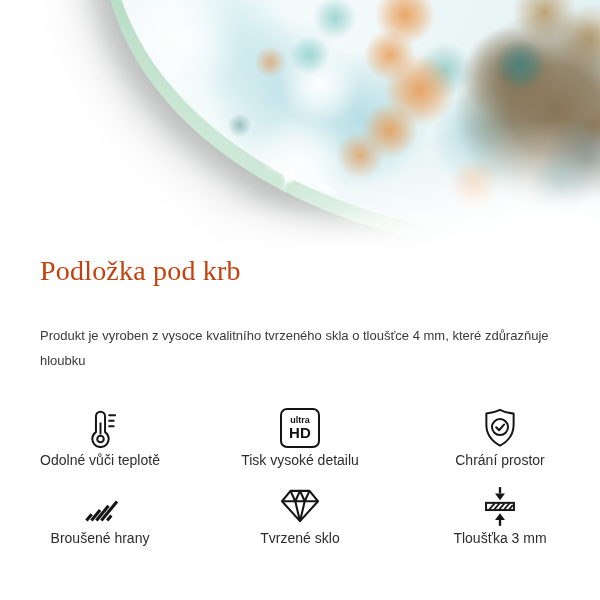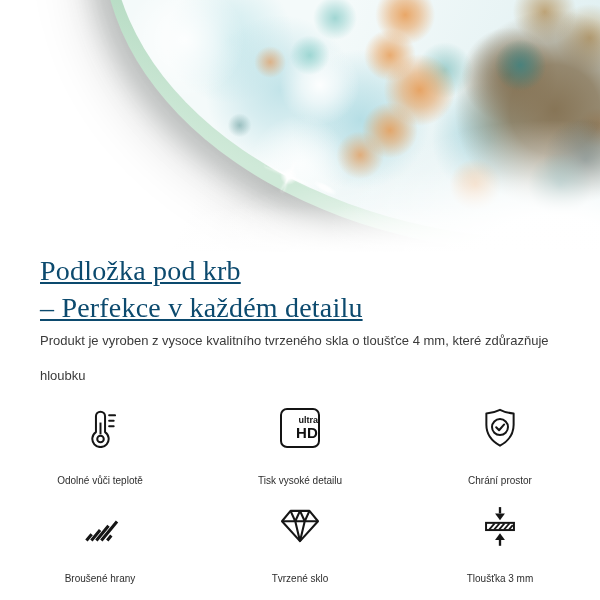--- a/index.html
+++ b/index.html
@@ -77,42 +77,42 @@
   .sparkle .ray-v{position:absolute;left:-1px;top:-17px;width:2px;height:34px;border-radius:2px;
     background:linear-gradient(180deg, rgba(255,255,255,0), #fff 45%, #fff 55%, rgba(255,255,255,0));
     box-shadow:0 0 3px rgba(255,255,255,.9);}
   .glint{position:absolute;left:312px;top:184px;width:26px;height:8px;border-radius:50%;
     background:radial-gradient(ellipse, rgba(255,255,255,.85) 0 30%, rgba(255,255,255,0) 75%);transform:rotate(28deg);}
 
   
   .title{
     position:absolute;left:40px;top:233px;width:520px;
     font-family:"Liberation Serif", serif;font-size:28px;line-height:37px;font-weight:400;
-    color:#0c4a6e;letter-spacing:.2px;text-decoration:underline;
+    color:#c2410c;letter-spacing:.2px;
   }
   .title span{display:block;}
   .desc{
     position:absolute;left:40px;top:310px;width:540px;
-    font-size:13px;line-height:35px;color:#3a3a3a;
+    font-size:13px;line-height:25px;color:#3a3a3a;
   }
   .desc span{display:block;}
 
   
   .features{
     position:absolute;left:0;top:406px;width:600px;
     display:grid;grid-template-columns:repeat(3,1fr);row-gap:17px;
   }
   .feature{display:flex;flex-direction:column;align-items:center;}
   .icon-box{height:44px;display:flex;align-items:center;justify-content:center;}
-  .feature .label{margin-top:24px;font-size:10px;line-height:13px;color:#2d2d2d;}
+  .feature .label{margin-top:4px;font-size:14px;line-height:13px;color:#2d2d2d;}
   .icon-box svg{display:block;}
   .icon-stroke{fill:none;stroke:#161616;stroke-width:2.2;}
   .uhd-box{
     width:40px;height:40px;border:2.5px solid #141414;border-radius:7px;box-sizing:border-box;
-    display:flex;flex-direction:column;align-items:flex-end;justify-content:center;line-height:1;color:#111;
+    display:flex;flex-direction:column;align-items:center;justify-content:center;line-height:1;color:#111;
   }
   .uhd-top{font-size:9px;font-weight:700;}
   .uhd-bottom{font-size:15px;font-weight:800;letter-spacing:.2px;margin-top:0;}
 </style>
 </head>
 <body>
 
 <div class="hero">
   <div class="bg-sheen"></div>
   <div class="glass-shadow-soft"></div>
@@ -123,21 +123,20 @@
   <div class="glint"></div>
   <div class="sparkle">
     <div class="ray-h"></div>
       <div class="ray-v"></div>
       <div class="core"></div>
   </div>
 </div>
 
 <h1 class="title">
   <span>Podložka pod krb</span>
-  <span>– Perfekce v každém detailu</span>
 </h1>
 
 <p class="desc">
   <span>Produkt je vyroben z vysoce kvalitního tvrzeného skla o tloušťce 4 mm, které zdůrazňuje hloubku</span>
 </p>
 
 <div class="features">
 
   <div class="feature">
     <div class="icon-box">

